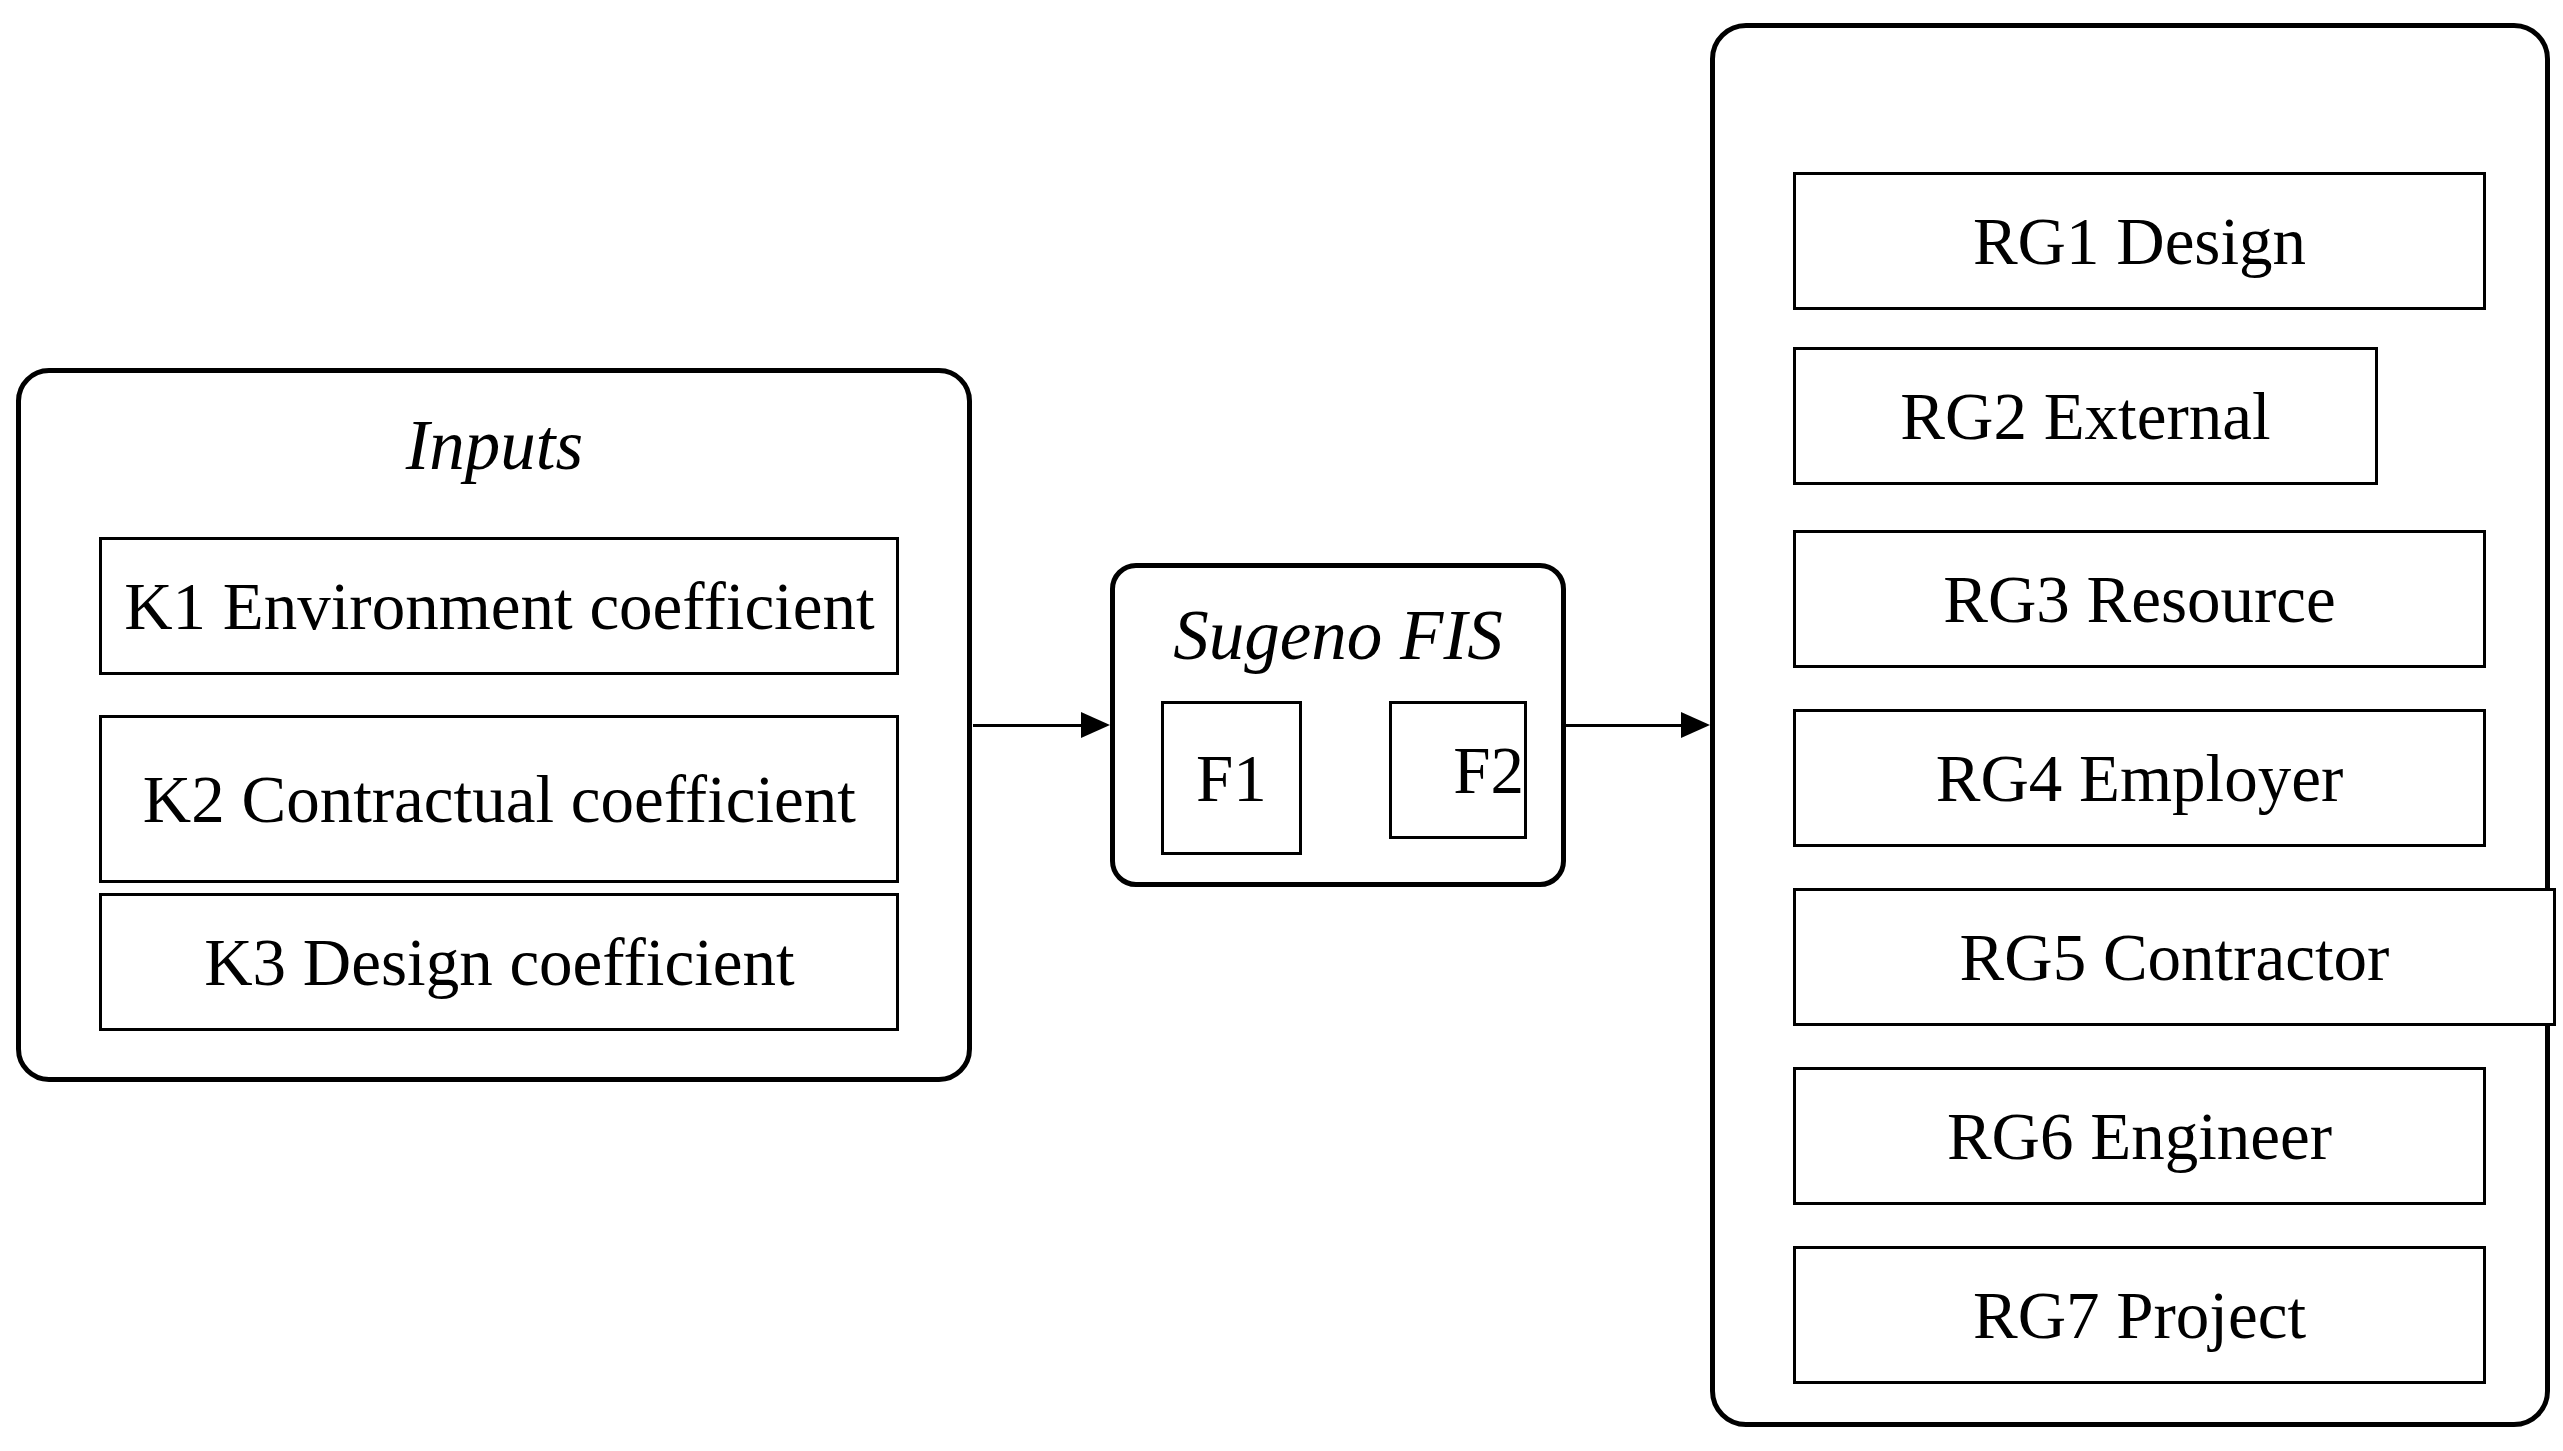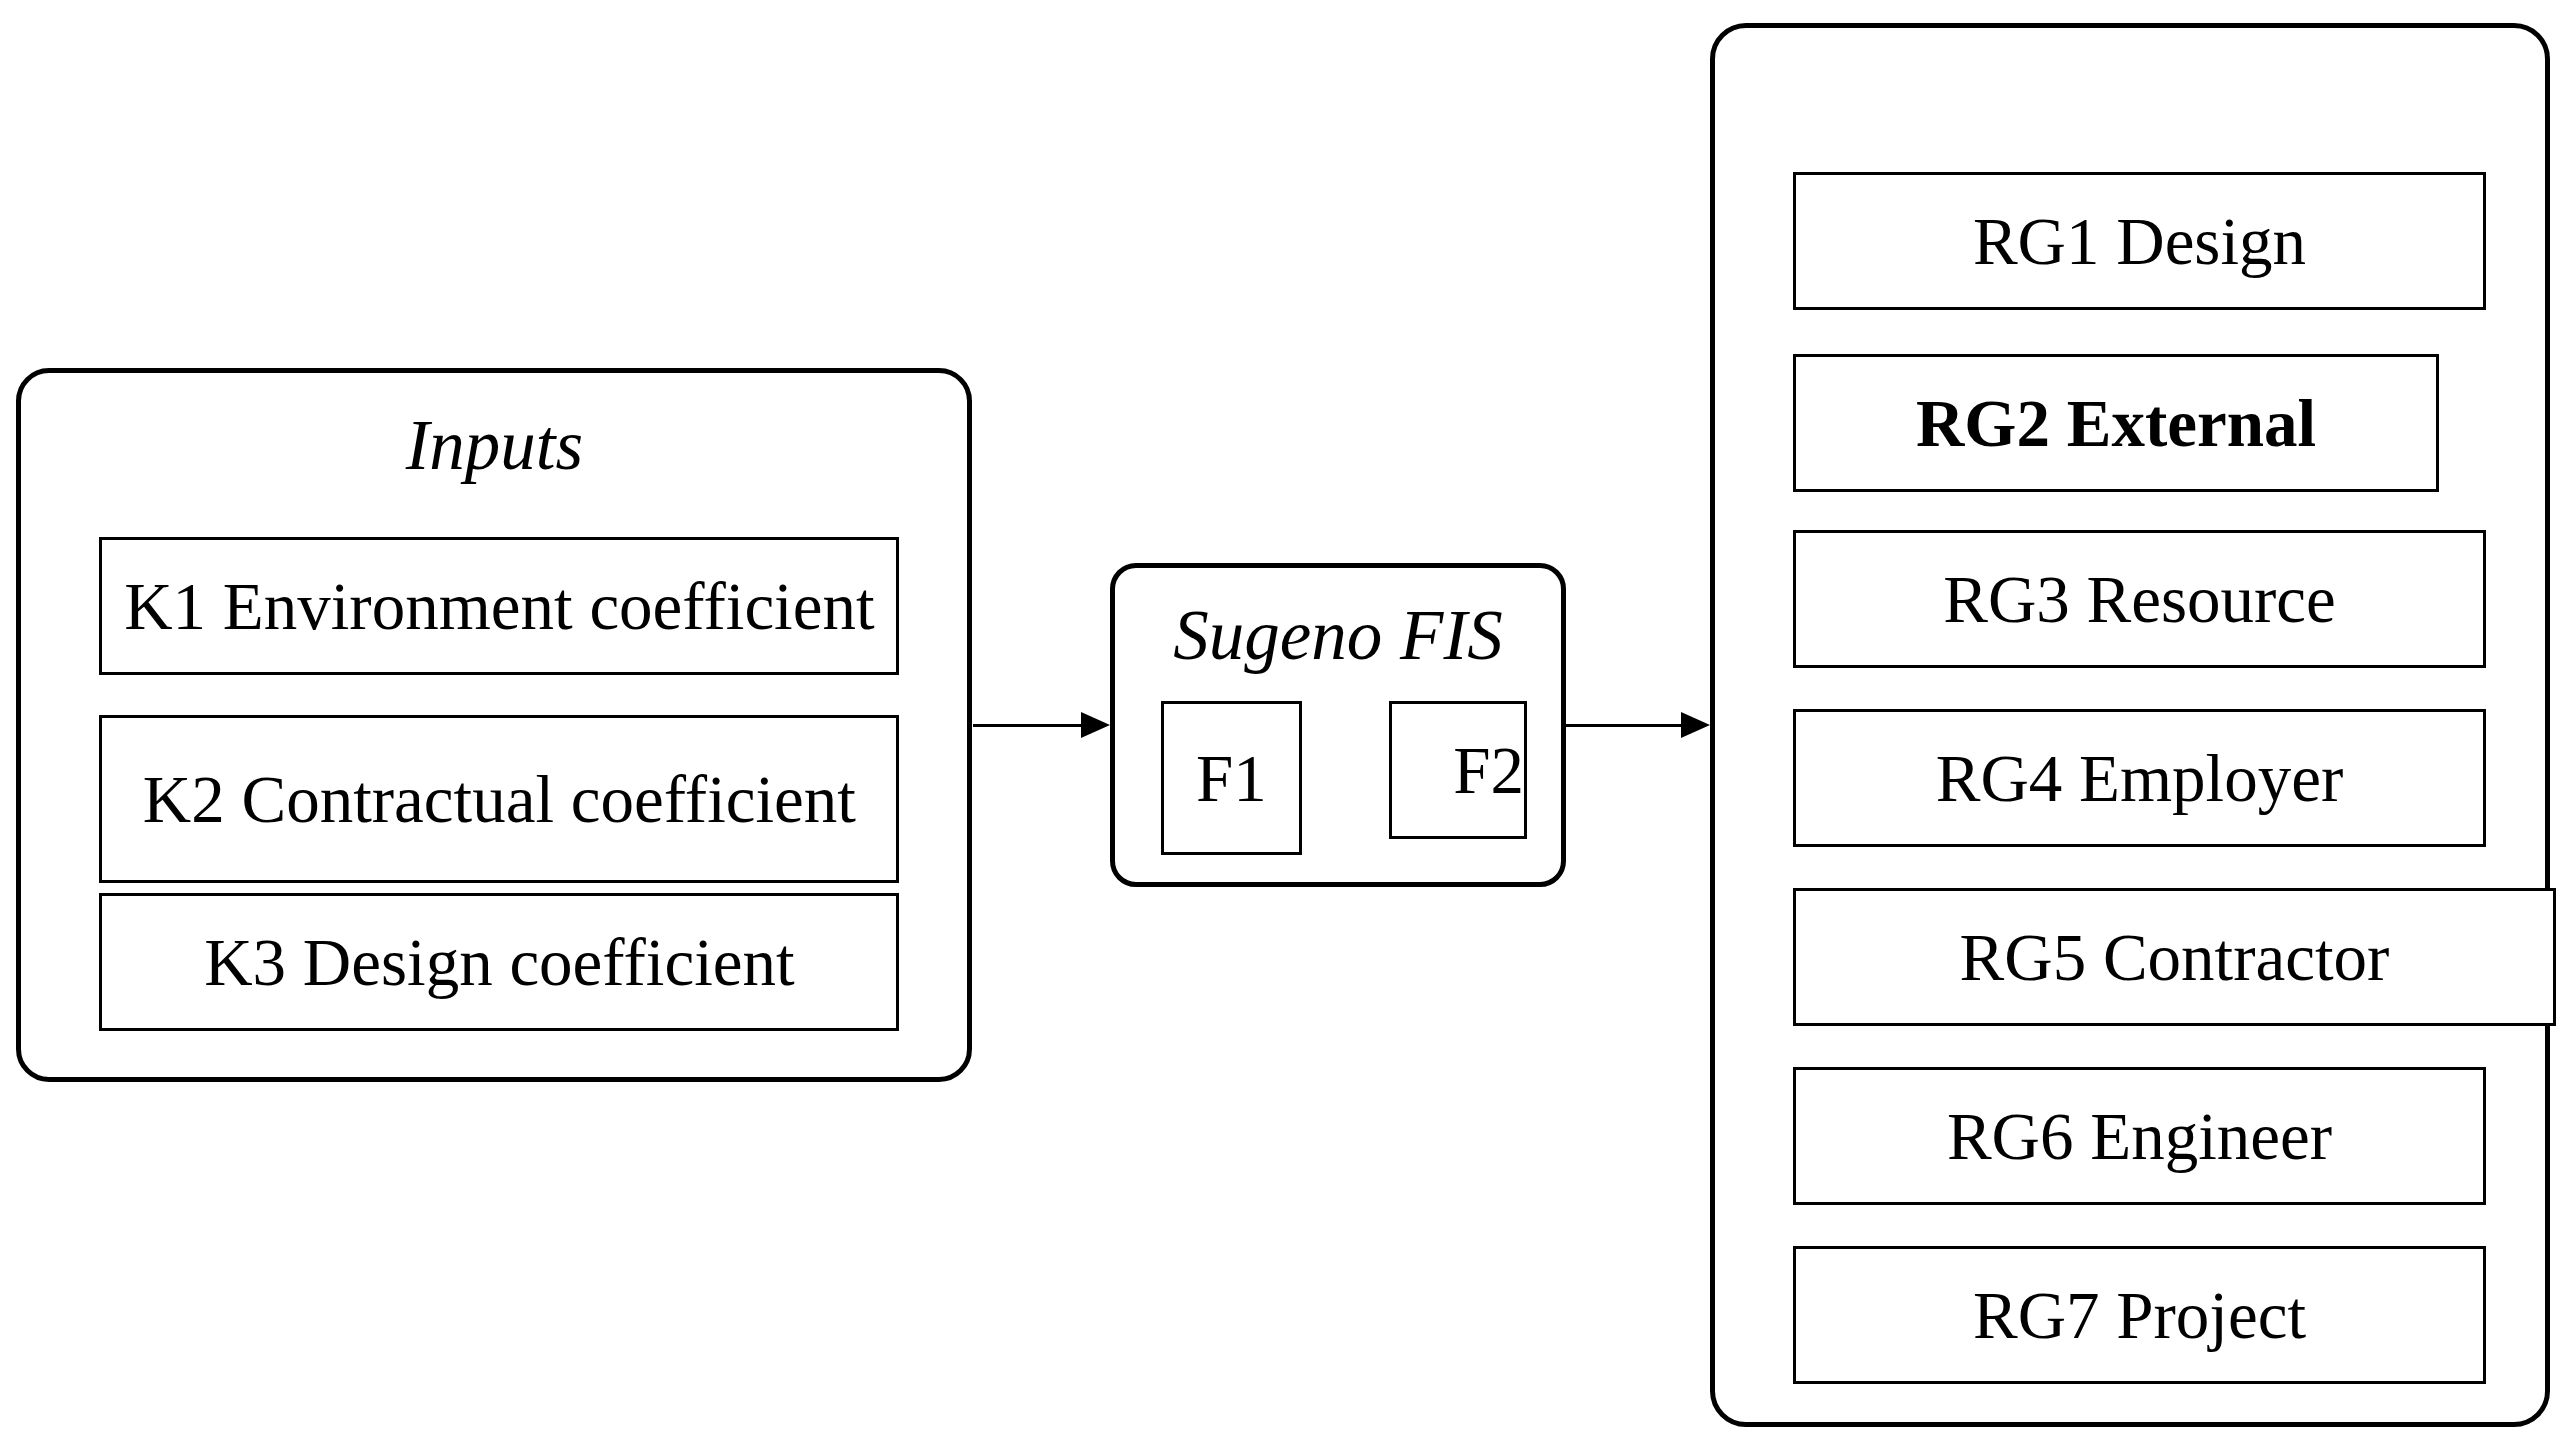--- a/index.html
+++ b/index.html
@@ -65,21 +65,21 @@
   
   #fis-panel { left: 1110px; top: 563px; width: 456px; height: 324px; border-radius: 26px; }
   #fis-title { top: 27.5px; }
   #fis-node-0 { left: 46px;  top: 133px; width: 141px; height: 154px; }
   #fis-node-1 { left: 274px; top: 133px; width: 138px; height: 138px; justify-content: flex-end; }
 
   
   #outputs-panel { left: 1710px; top: 23px; width: 840px; height: 1404px; border-radius: 36px; }
   #outputs-title { top: 36px; }
   #output-node-0 { left: 78px; top: 144px;  width: 693px; height: 138px; justify-content: center; }
-  #output-node-1 { left: 78px; top: 326px;  width: 646px; height: 138px; font-weight: bold; }
+  #output-node-1 { left: 78px; top: 319px;  width: 585px; height: 138px; }
   #output-node-2 { left: 78px; top: 502px;  width: 693px; height: 138px; }
   #output-node-3 { left: 78px; top: 681px;  width: 693px; height: 138px; }
   #output-node-4 { left: 78px; top: 860px;  width: 763px; height: 138px; }
   #output-node-5 { left: 78px; top: 1039px; width: 693px; height: 138px; }
   #output-node-6 { left: 78px; top: 1218px; width: 693px; height: 138px; }
 
   
   #arrow1-line { left: 973px; top: 724px; width: 114px; }
   #arrow1-head { left: 1081px; top: 712px; }
   #arrow2-line { left: 1566px; top: 724px; width: 116px; }

